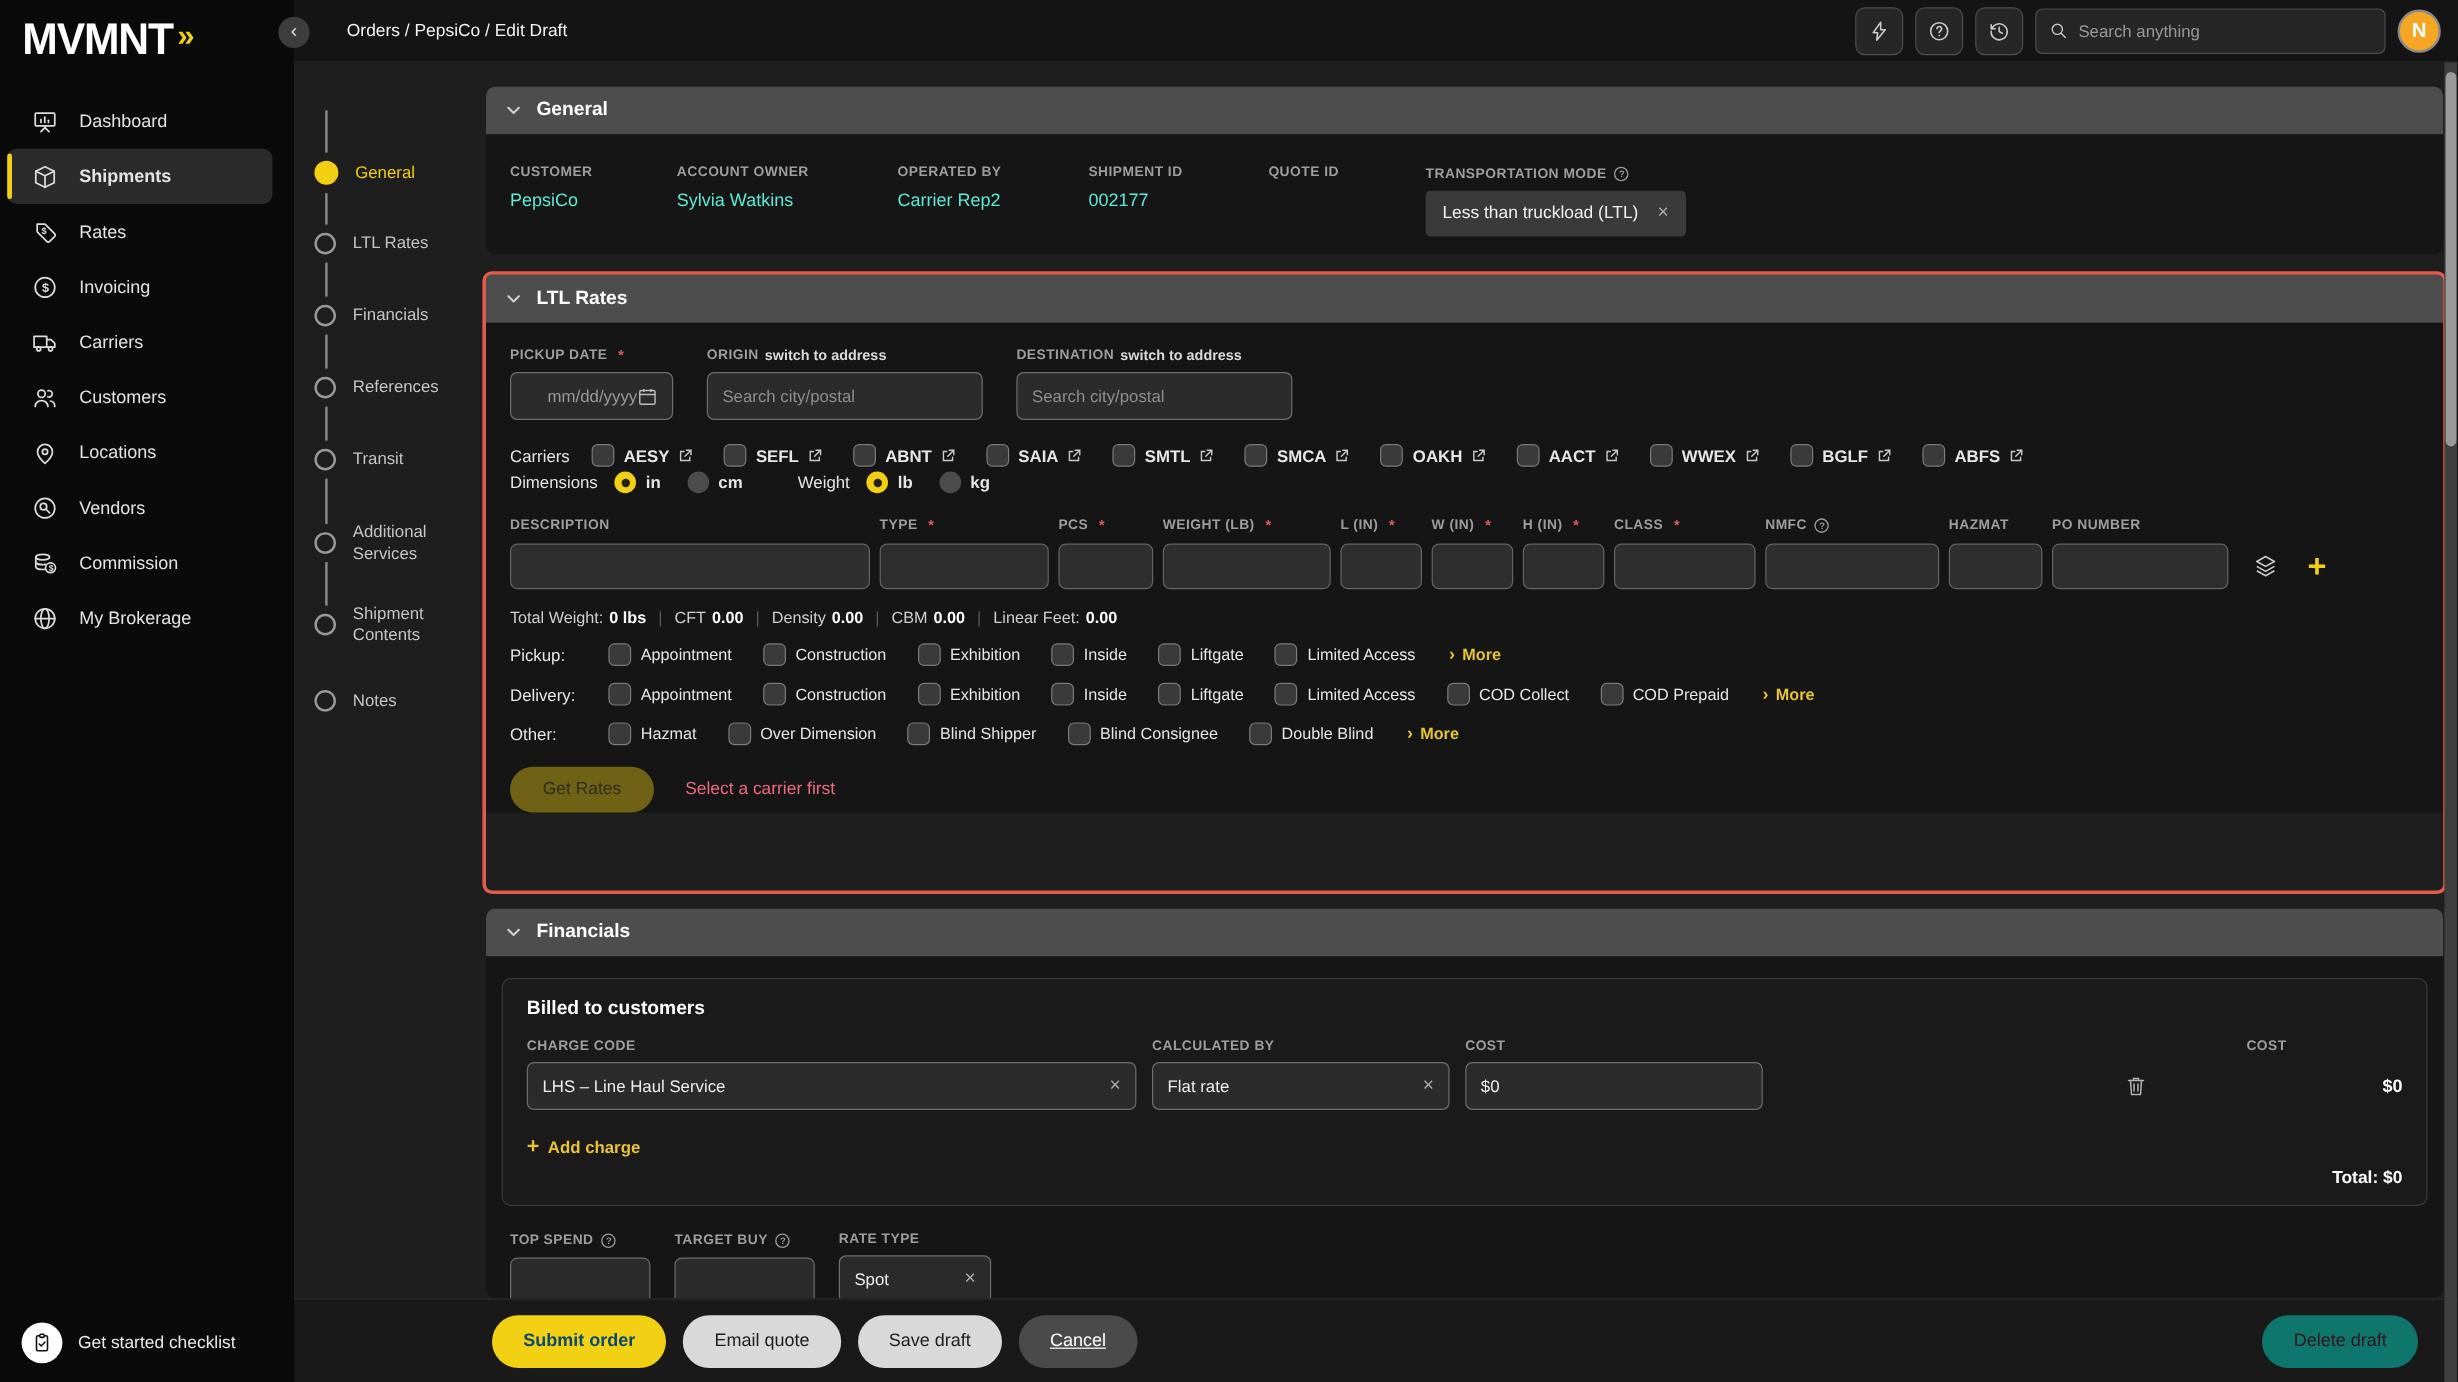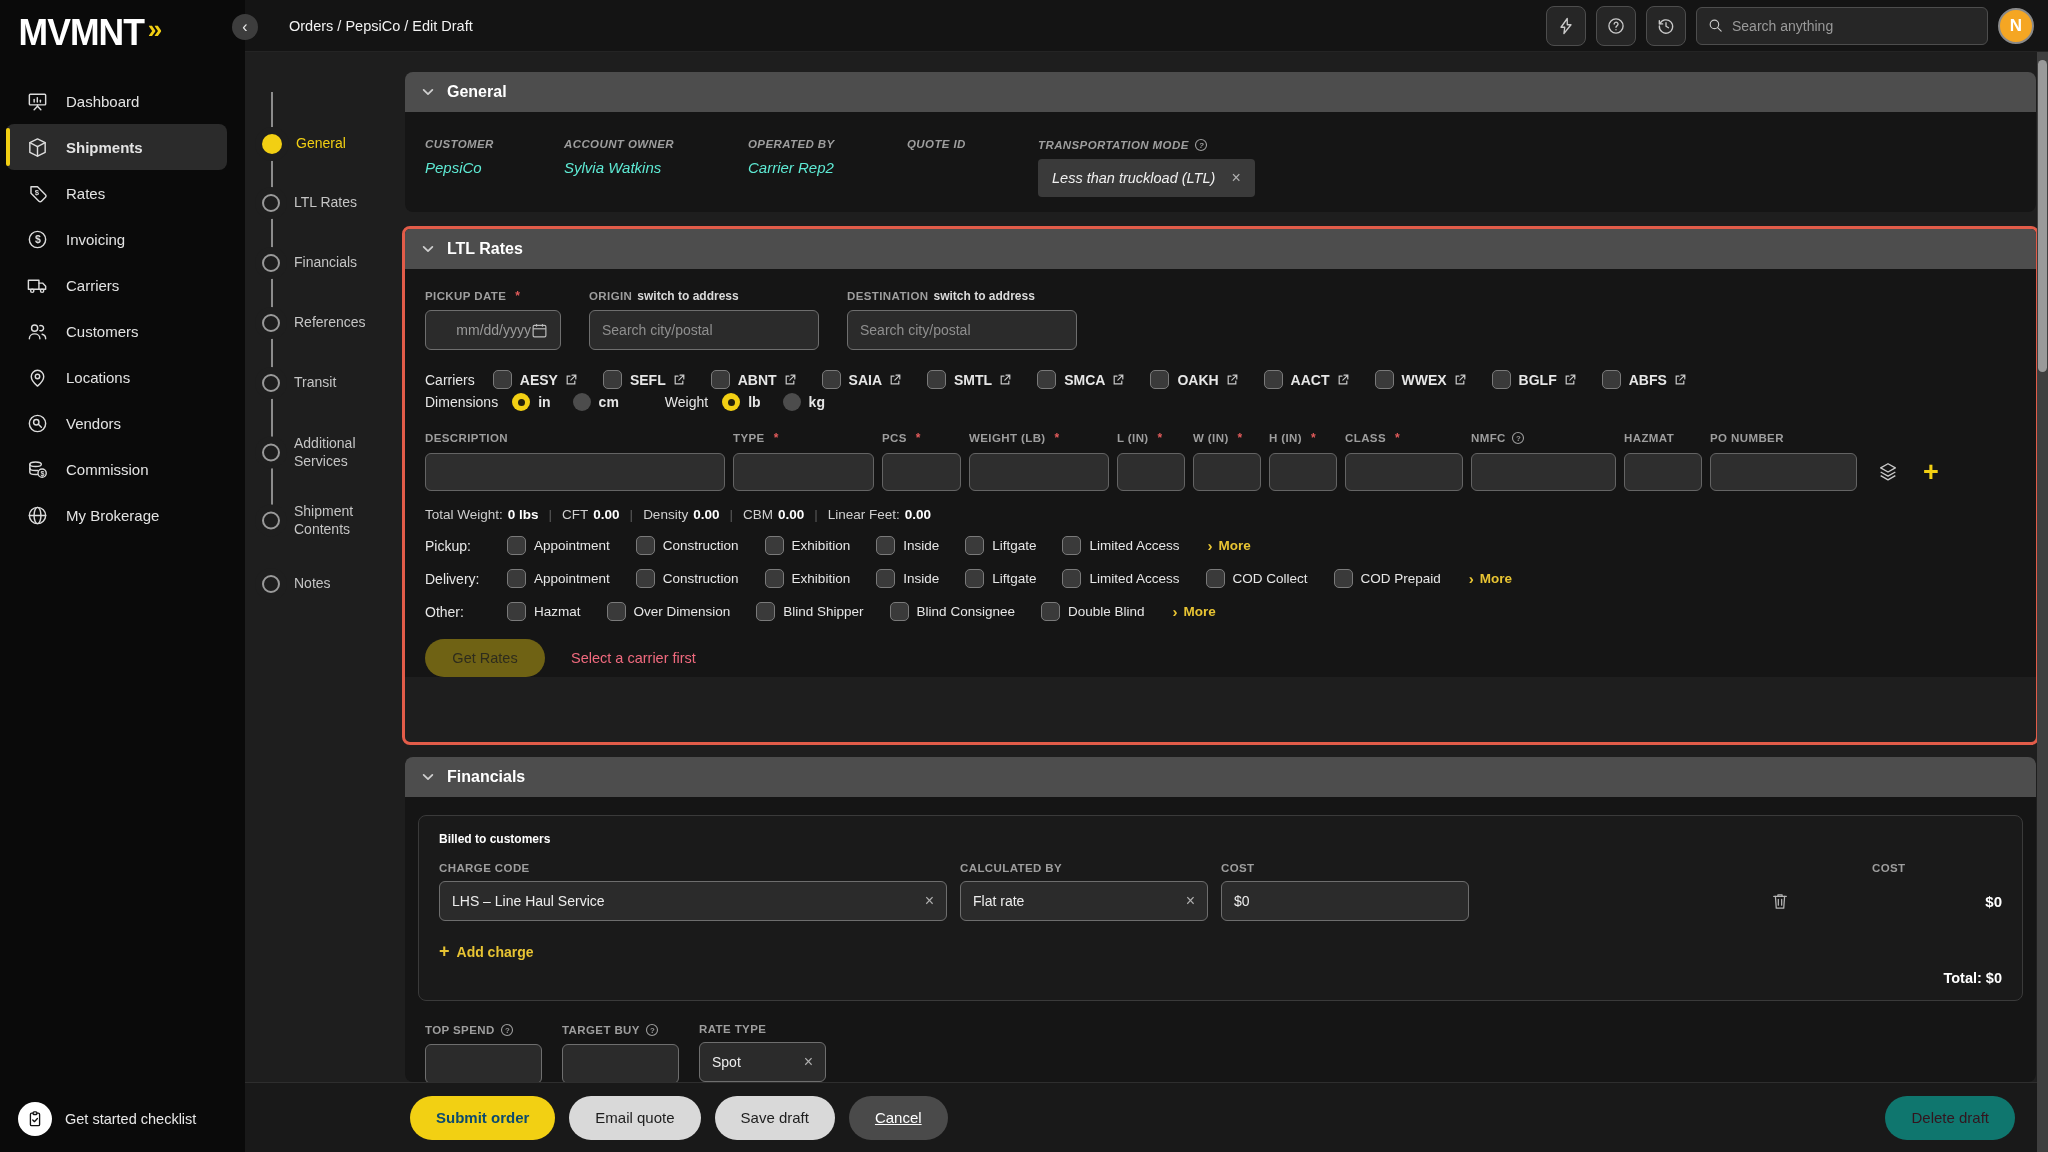--- a/index.html
+++ b/index.html
@@ -52,21 +52,21 @@
   .step .slabel { font-size:14px; color:#c5c5c5; width:102px; line-height:1.25; }
   .step.active .slabel { color:#f2cf13; }
   
   .section { position:absolute; left:405px; width:1631px; border-radius:8px; overflow:hidden; z-index:1; }
   .sec-head { height:40px; background:#4d4d4d; display:flex; align-items:center; gap:12px; padding:0 16px; cursor:pointer; }
   .sec-head .chev-d { width:14px; height:14px; }
   .sec-head .chev-d polyline { fill:none; stroke:#cfcfcf; stroke-width:2; stroke-linecap:round; stroke-linejoin:round; }
   .sec-head .sec-title { font-size:16px; font-weight:700; color:#fff; }
   .sec-body { background:#151515; }
   .sec-general { top:72px; height:140px; }
-  .sec-general .sec-body { height:100px; padding:26px 20px 0; display:flex;font-style:italic; }
+  .sec-general .sec-body { height:100px; padding:26px 20px 0; display:flex; }
   .flabel { font-size:11.5px; font-weight:700; letter-spacing:.4px; color:#9e9e9e; display:flex; align-items:center; gap:5px; }
   .fvalue { margin-top:9px; font-size:15px; color:#5eead4; }
   .gcol { flex:none; }
   .chip { margin-top:7px; display:inline-flex; align-items:center; gap:16px; background:#3a3a3a; border-radius:4px;
     padding:11px 14px; font-size:14.5px; color:#f0f0f0; }
   .x { color:#b0b0b0; font-size:16px; line-height:1; cursor:pointer; }
   .help { width:14px; height:14px; flex:none; cursor:pointer; }
   .help circle { fill:none; stroke:#9a9a9a; stroke-width:1.3; }
   .help text { fill:#9a9a9a; font-size:9px; font-weight:700; font-family:"Liberation Sans",sans-serif; }
   .req::after { content:"*"; color:#e25b5b; margin-left:4px; font-size:12px; }
@@ -117,21 +117,21 @@
   .more { display:flex; align-items:center; gap:6px; color:#e8c433; font-size:13.5px; font-weight:600; cursor:pointer; margin-left:2px; }
   .more .mch { font-size:15px; }
   .rates-row { display:flex; align-items:center; gap:26px; margin-top:18px; }
   .get-rates { width:120px; height:38px; border-radius:19px; background:#6f6214; color:#2e2c1c; border:none;
     font-size:14.5px; font-family:inherit; font-weight:400; cursor:not-allowed; }
   .warn { color:#f06a7e; font-size:14.5px; }
   
   .sec-fin { top:757px; height:325px; }
   .sec-fin .sec-body { height:285px; padding:18px 13px 0; }
   .card { background:#1a1a1a; border:1px solid #3a3a3a; border-radius:8px; padding:16px 20px 14px; }
-  .card-title { font-size:12px; font-weight:700; color:#fff; }
+  .card-title { font-size:16px; font-weight:700; color:#fff; }
   .fin-cols { display:flex; gap:13px; margin-top:16px; }
   .fin-cols .flabel { }
   .fw0{width:508px}.fw1{width:248px}.fw2{width:248px}
   .fin-inputs { display:flex; gap:13px; margin-top:7px; align-items:center; }
   .selbox { display:flex; align-items:center; justify-content:space-between; background:#2b2b2b; border:1px solid #6e6e6e;
     border-radius:6px; height:40px; padding:0 12px; font-size:14px; color:#ededed; cursor:pointer; }
   .trash { width:20px; height:20px; margin-left:288px; cursor:pointer; }
   .trash path { fill:none; stroke:#b5b5b5; stroke-width:1.5; stroke-linecap:round; stroke-linejoin:round; }
   .fin-right { margin-left:auto; width:130px; }
   .line-total { font-size:15px; font-weight:700; color:#fff; text-align:right; }
@@ -348,20 +348,24 @@
         <div class="flabel">CUSTOMER</div>
         <div class="fvalue">PepsiCo</div>
       </div>
       <div class="gcol" style="width:184px">
         <div class="flabel">ACCOUNT OWNER</div>
         <div class="fvalue">Sylvia Watkins</div>
       </div>
       <div class="gcol" style="width:159px">
         <div class="flabel">OPERATED BY</div>
         <div class="fvalue">Carrier Rep2</div>
+      </div>
+      <div class="gcol" style="width:150px">
+        <div class="flabel">SHIPMENT ID</div>
+        <div class="fvalue">002177</div>
       </div>
       <div class="gcol" style="width:131px">
         <div class="flabel">QUOTE ID</div>
         <div class="fvalue"></div>
       </div>
       <div class="gcol">
         <div class="flabel">
           <span>TRANSPORTATION MODE</span>
           <svg class="help" viewBox="0 0 16 16">
               <circle cx="8" cy="8" r="6.3"></circle>

